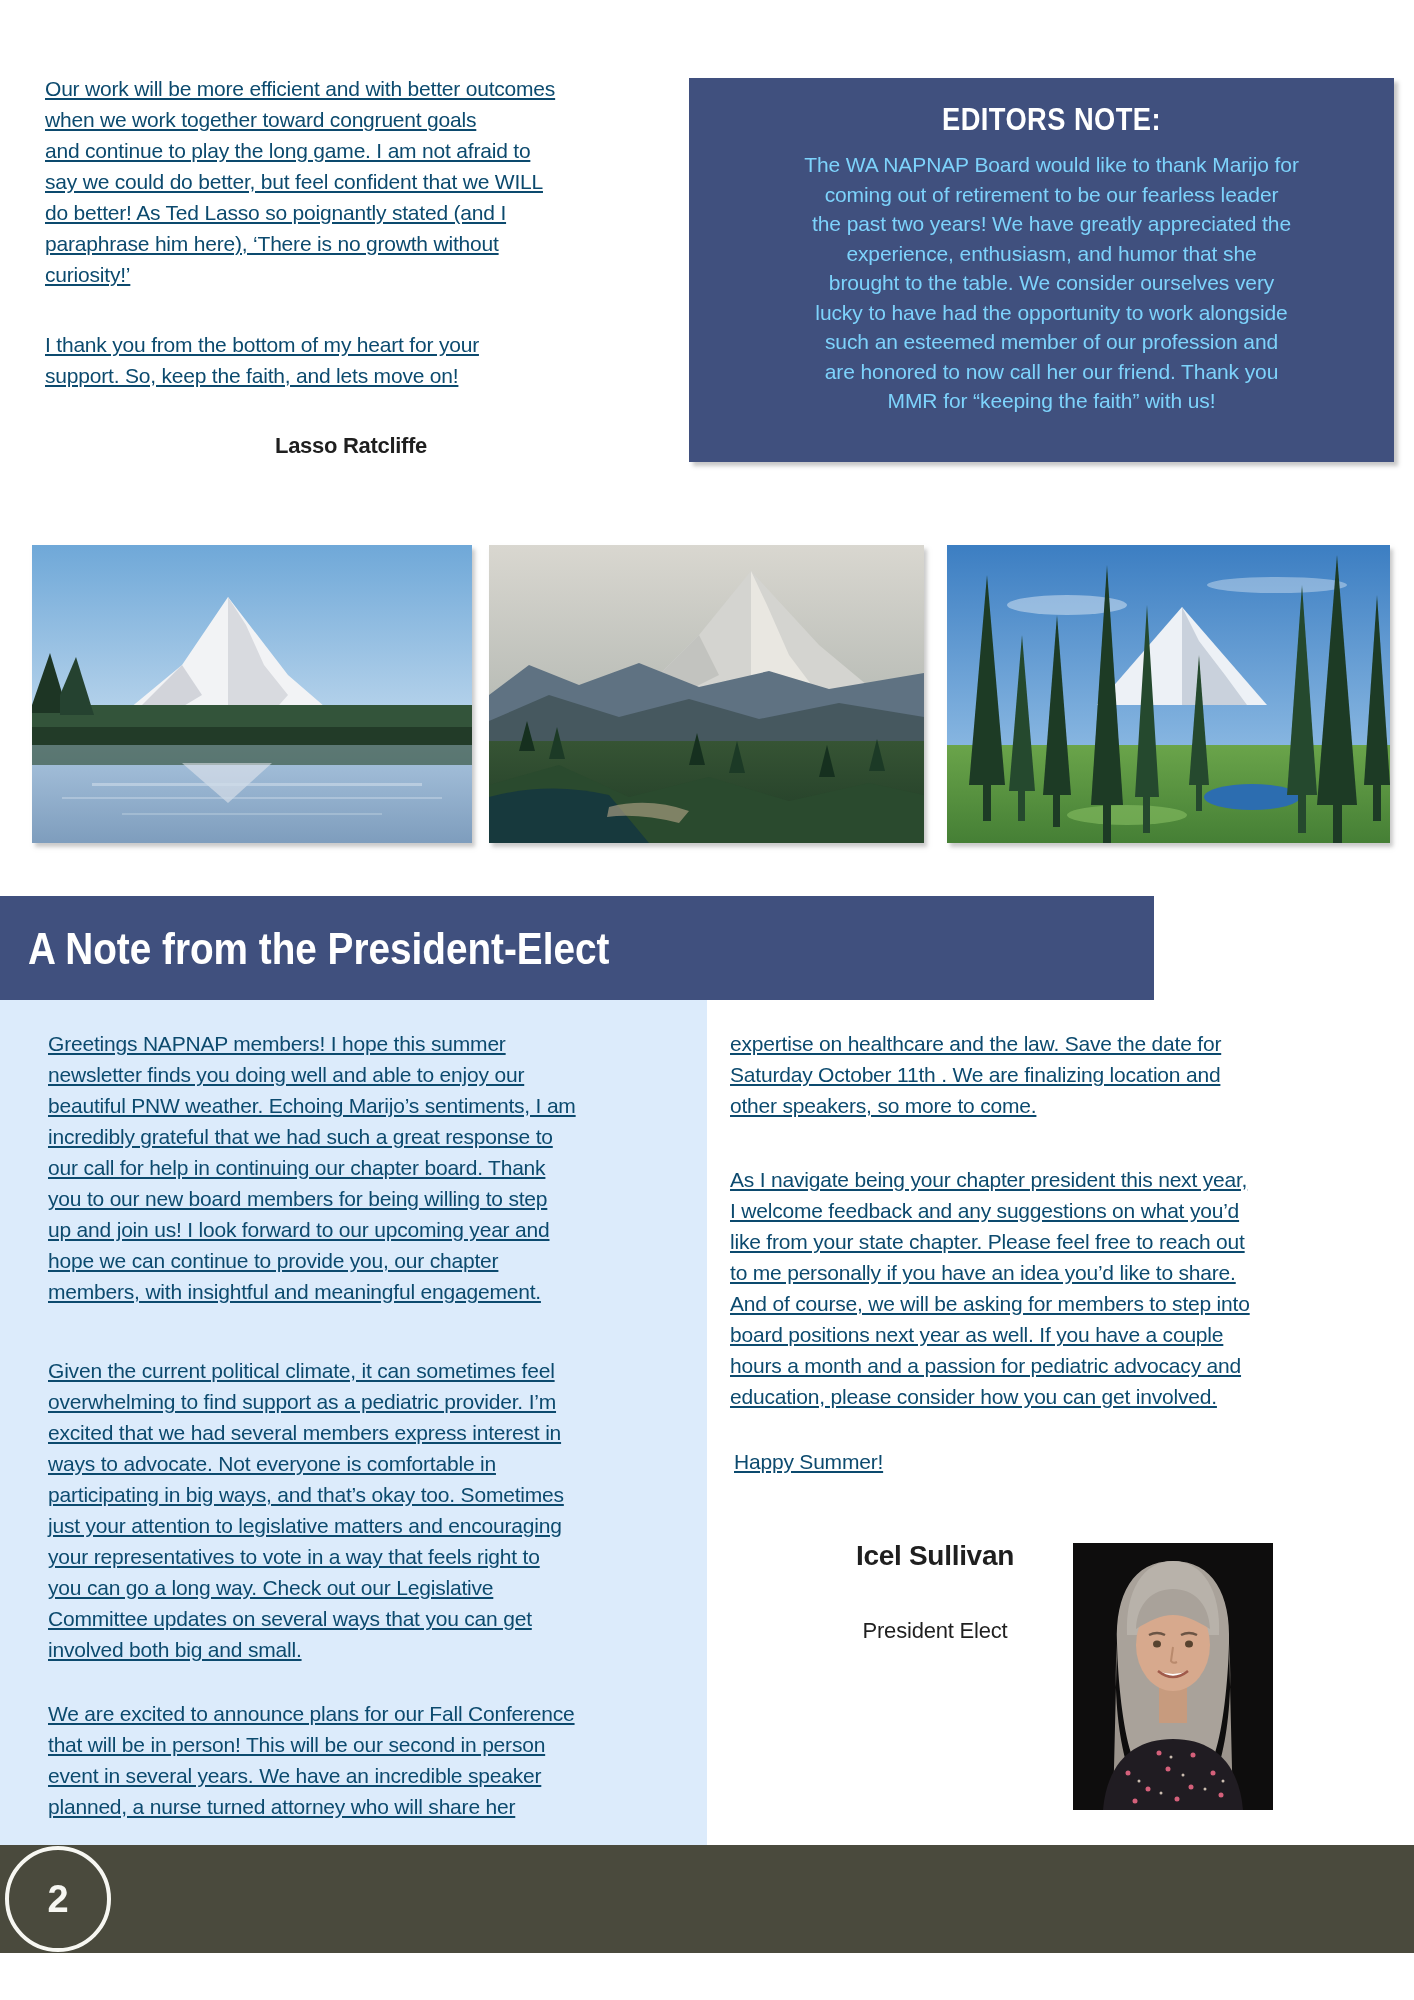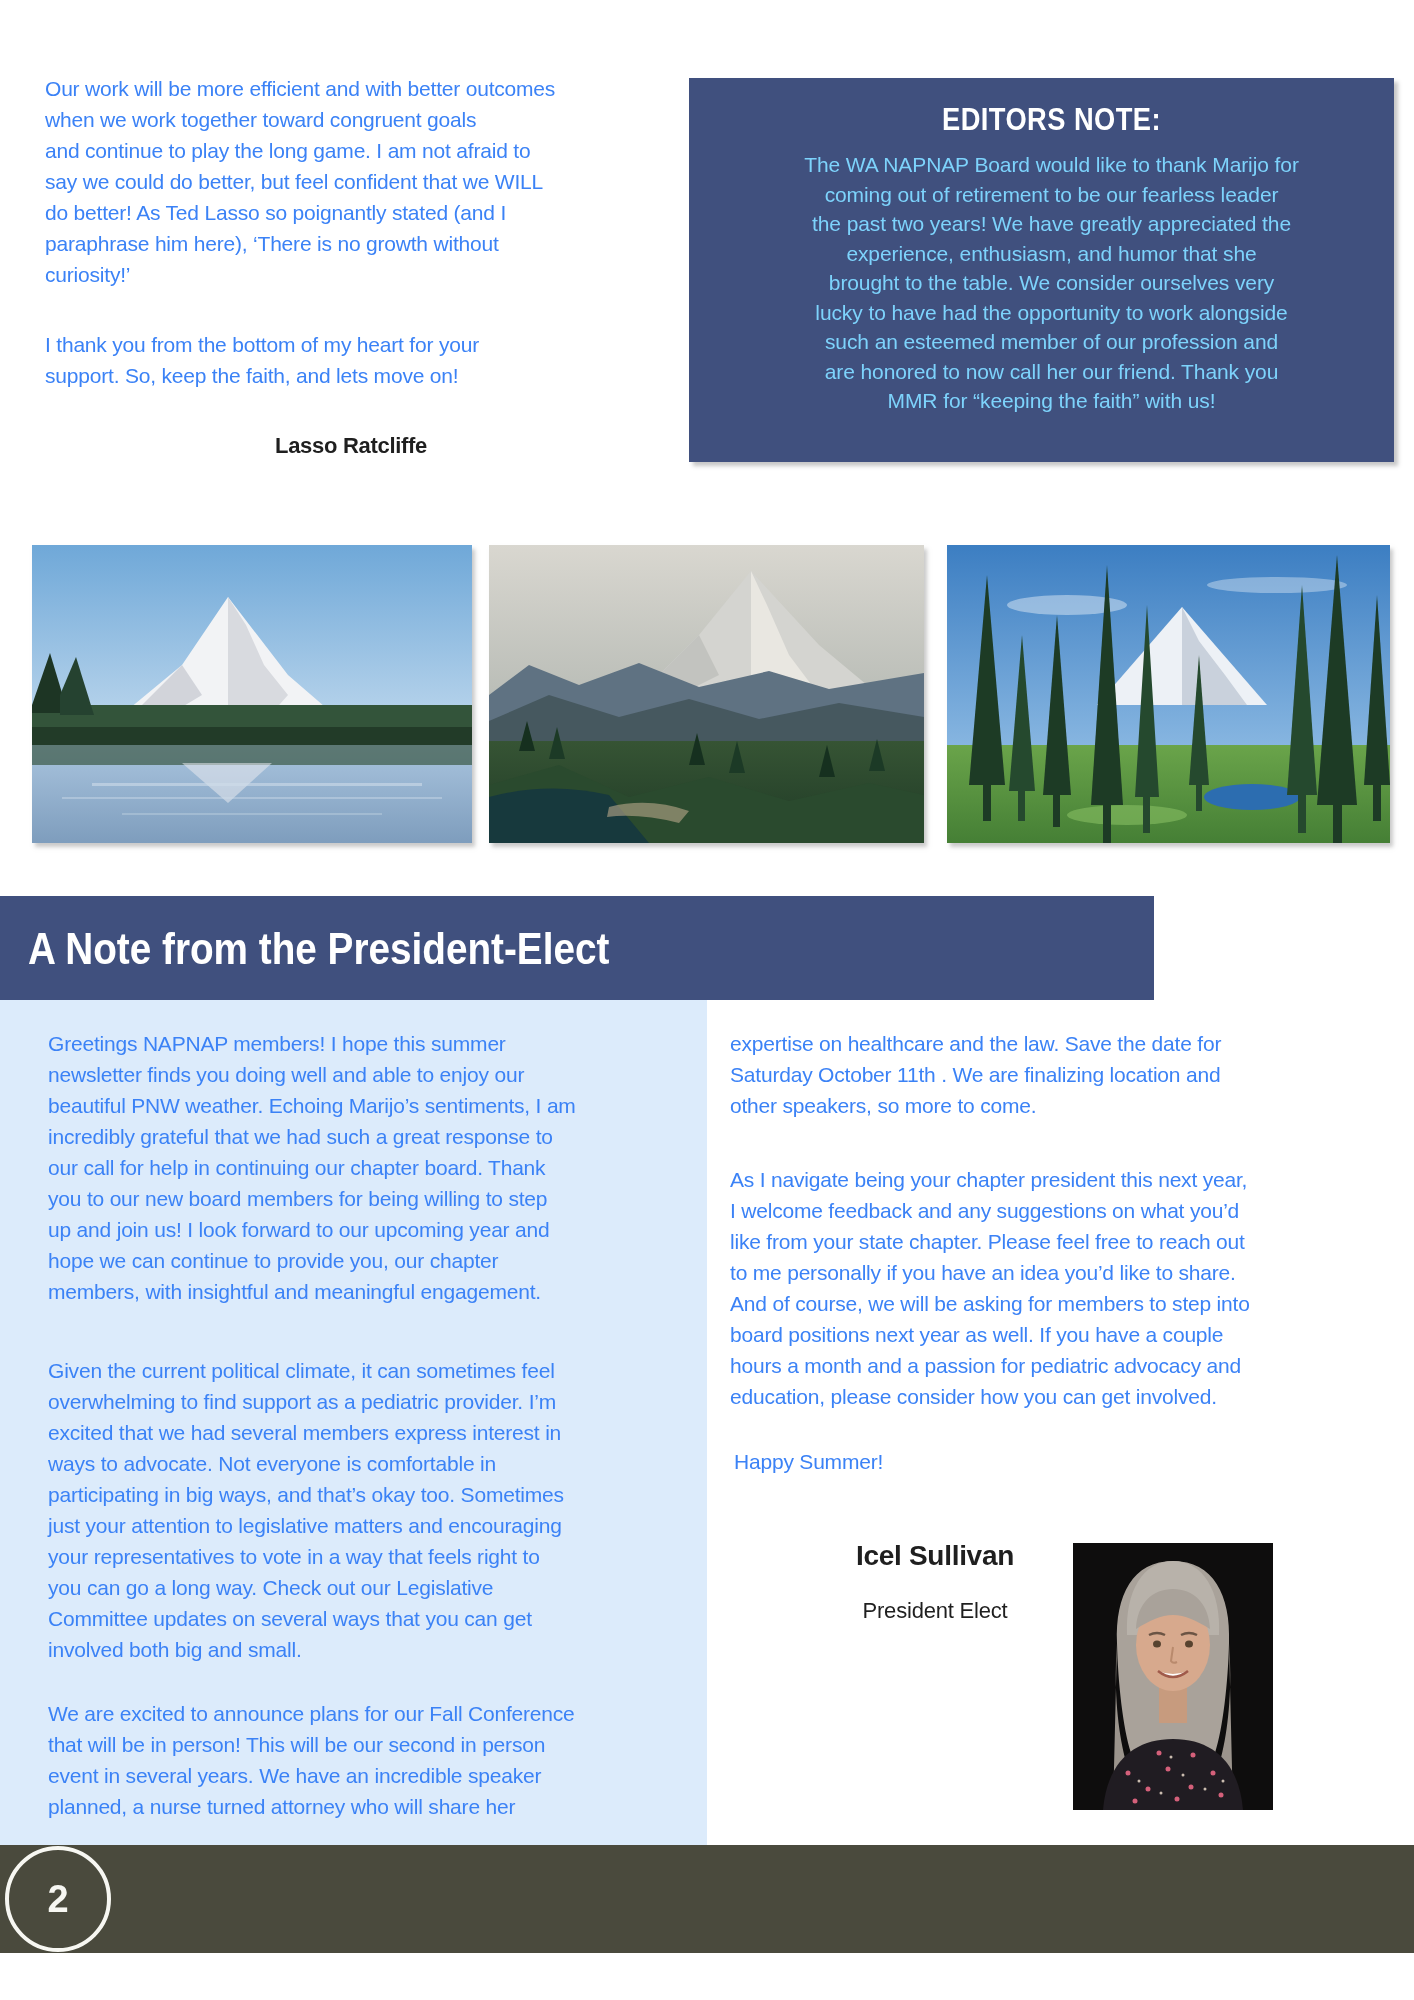--- a/index.html
+++ b/index.html
@@ -8,22 +8,23 @@
     width:1414px;height:2000px;
     background:#ffffff;
     font-family:"Liberation Sans","DejaVu Sans",sans-serif;
     color:#1f1f1f;
     overflow:hidden;
   }
   .abs{position:absolute;}
   .body-text{
     font-size:21px;line-height:31px;
     white-space:pre-line;
-    color:#3b82f6;
+    color:#0c4a6e;
     letter-spacing:-0.2px;
+    text-decoration:underline;
   }
   
   .top-left{left:45px;top:73px;width:640px;}
   .para2{margin-top:39px;}
   .sig-marijo{
     margin-top:42px;width:612px;text-align:center;
     font-weight:bold;font-size:22px;letter-spacing:-0.3px;
   }
   
   .editors-box{
@@ -63,21 +64,21 @@
   .content-bg{left:0;top:1000px;width:707px;height:845px;background:#dcebfb;}
   .col-left{left:48px;top:1028px;width:618px;}
   .col-left .p{margin:0 0 0 0;}
   .col-left .p + .p{margin-top:48px;}
   .col-left .p.p3{margin-top:33px;}
   .col-right{left:730px;top:1028px;width:662px;}
   .col-right .p + .p{margin-top:43px;}
   .closing{margin-top:34px;padding-left:4px;}
   .sig-block{left:730px;top:1540px;width:410px;text-align:center;}
   .sig-name{font-weight:bold;font-size:28px;letter-spacing:-0.3px;text-align:center;}
-  .sig-title{margin-top:26px;font-size:22px;letter-spacing:-0.2px;}
+  .sig-title{margin-top:46px;font-size:22px;letter-spacing:-0.2px;}
   .portrait{left:1073px;top:1543px;width:200px;height:267px;}
   .portrait svg{display:block;width:100%;height:100%;}
   
   .footer{left:0;top:1845px;width:1414px;height:108px;background:#4a4a3d;}
   .page-badge{
     position:absolute;left:5px;top:1px;
     width:98px;height:98px;border-radius:50%;
     border:4px solid #f7f7f2;
     display:flex;align-items:center;justify-content:center;
   }

